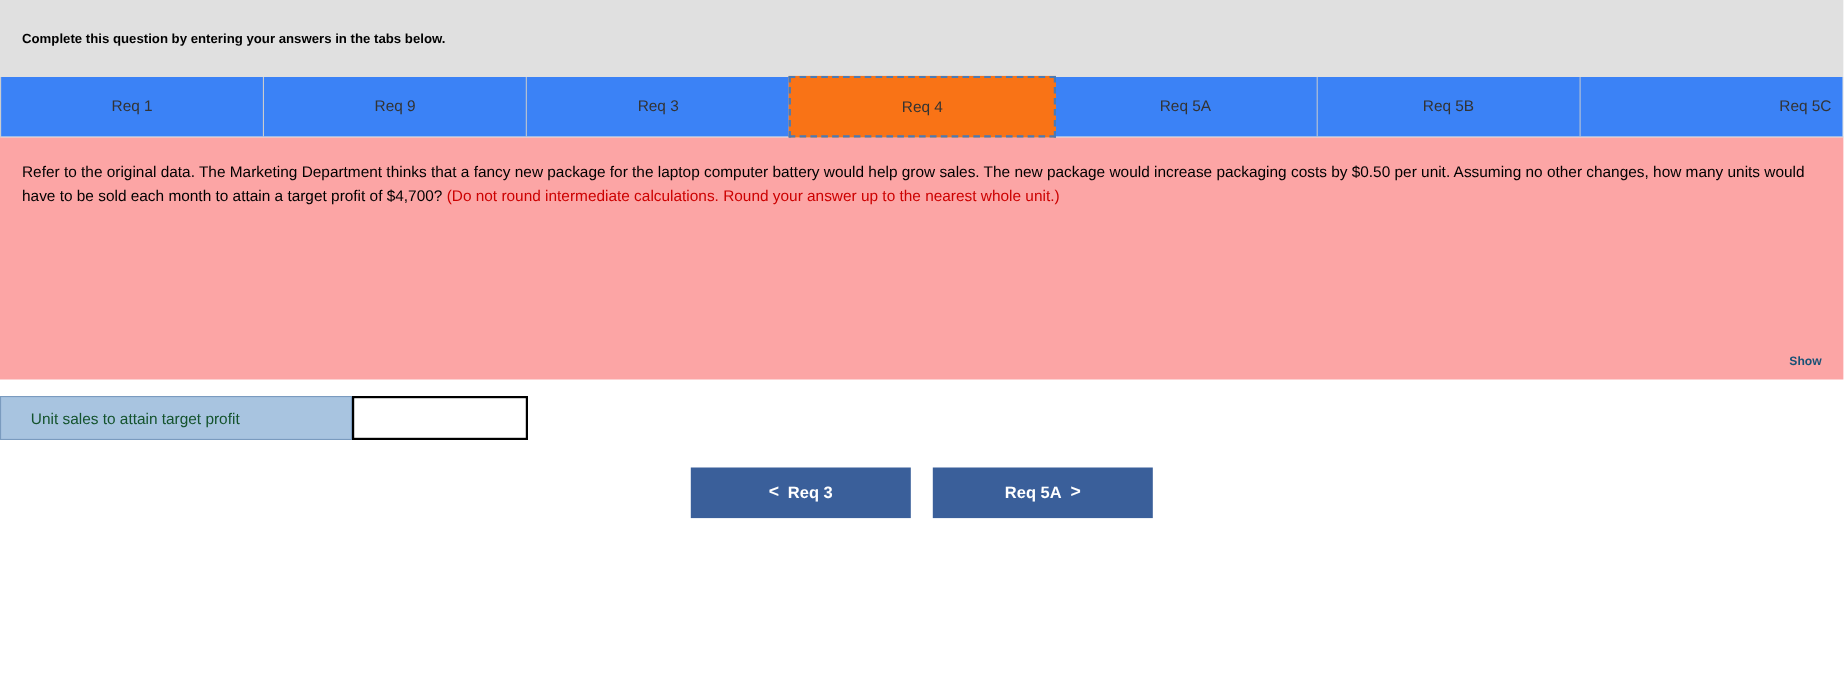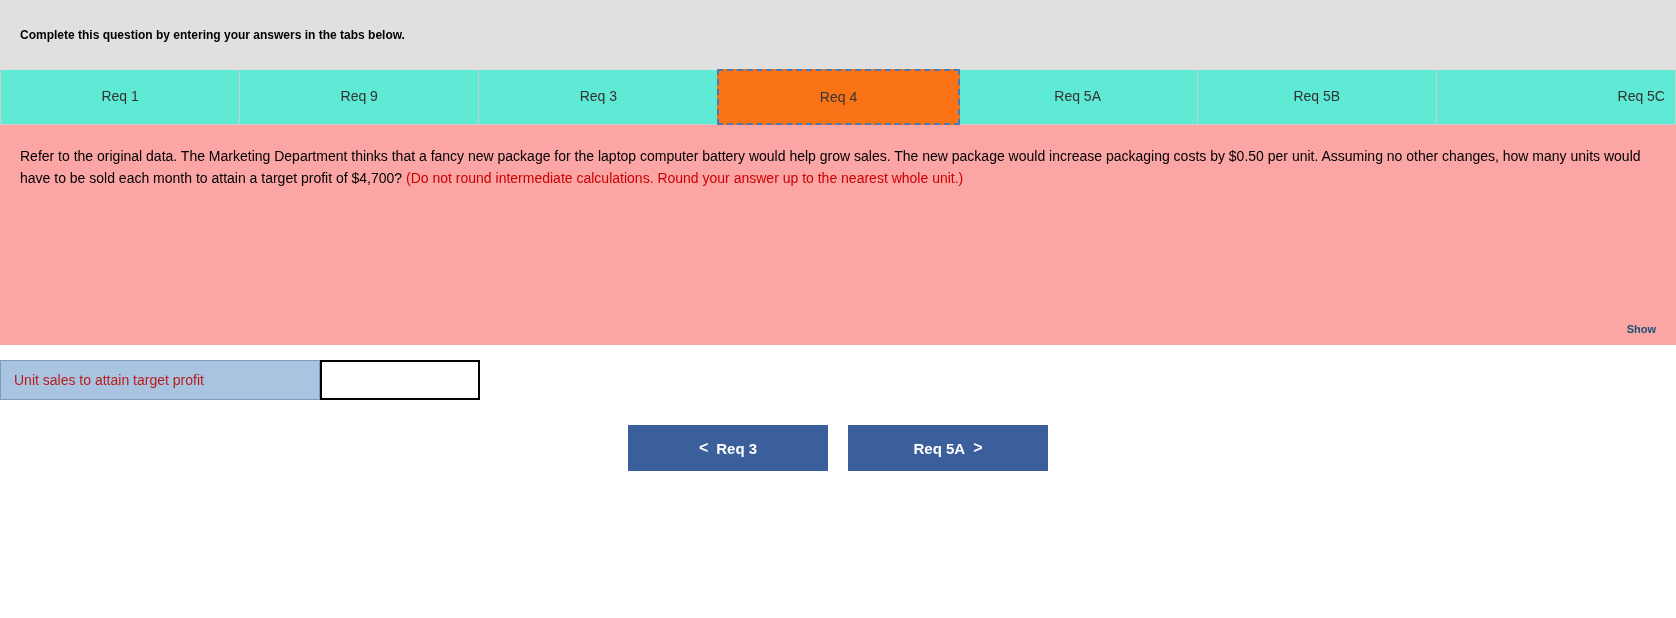--- a/index.html
+++ b/index.html
@@ -38,21 +38,21 @@
     }
 
     .tab {
       flex: 1;
       padding: 18px 10px;
       text-align: center;
       border-right: 1px solid #ccc;
       cursor: pointer;
       color: #333;
       font-size: 14px;
-      background: #5eead4;
+      background: #3b82f6;
       position: relative;
     }
 
     .tab:last-child {
       border-right: none;
       text-align: right;
     }
 
     .tab.active {
       border: 2px dashed #4a7ab5;
@@ -92,23 +92,23 @@
     .answer-row {
       display: flex;
       align-items: center;
       padding: 15px 0 10px 0;
       gap: 0;
     }
 
     .answer-label {
       background: #a8c4e0;
       border: 1px solid #7a9bbf;
-      padding: 10px 13px;
-      font-size: 14px;
-      color: #b91c1c;
+      padding: 10px 27px;
+      font-size: 14px;
+      color: #14532d;
       min-width: 320px;
       height: 40px;
       display: flex;
       align-items: center;
     }
 
     .answer-input {
       border: 2px solid #000;
       height: 40px;
       width: 160px;

